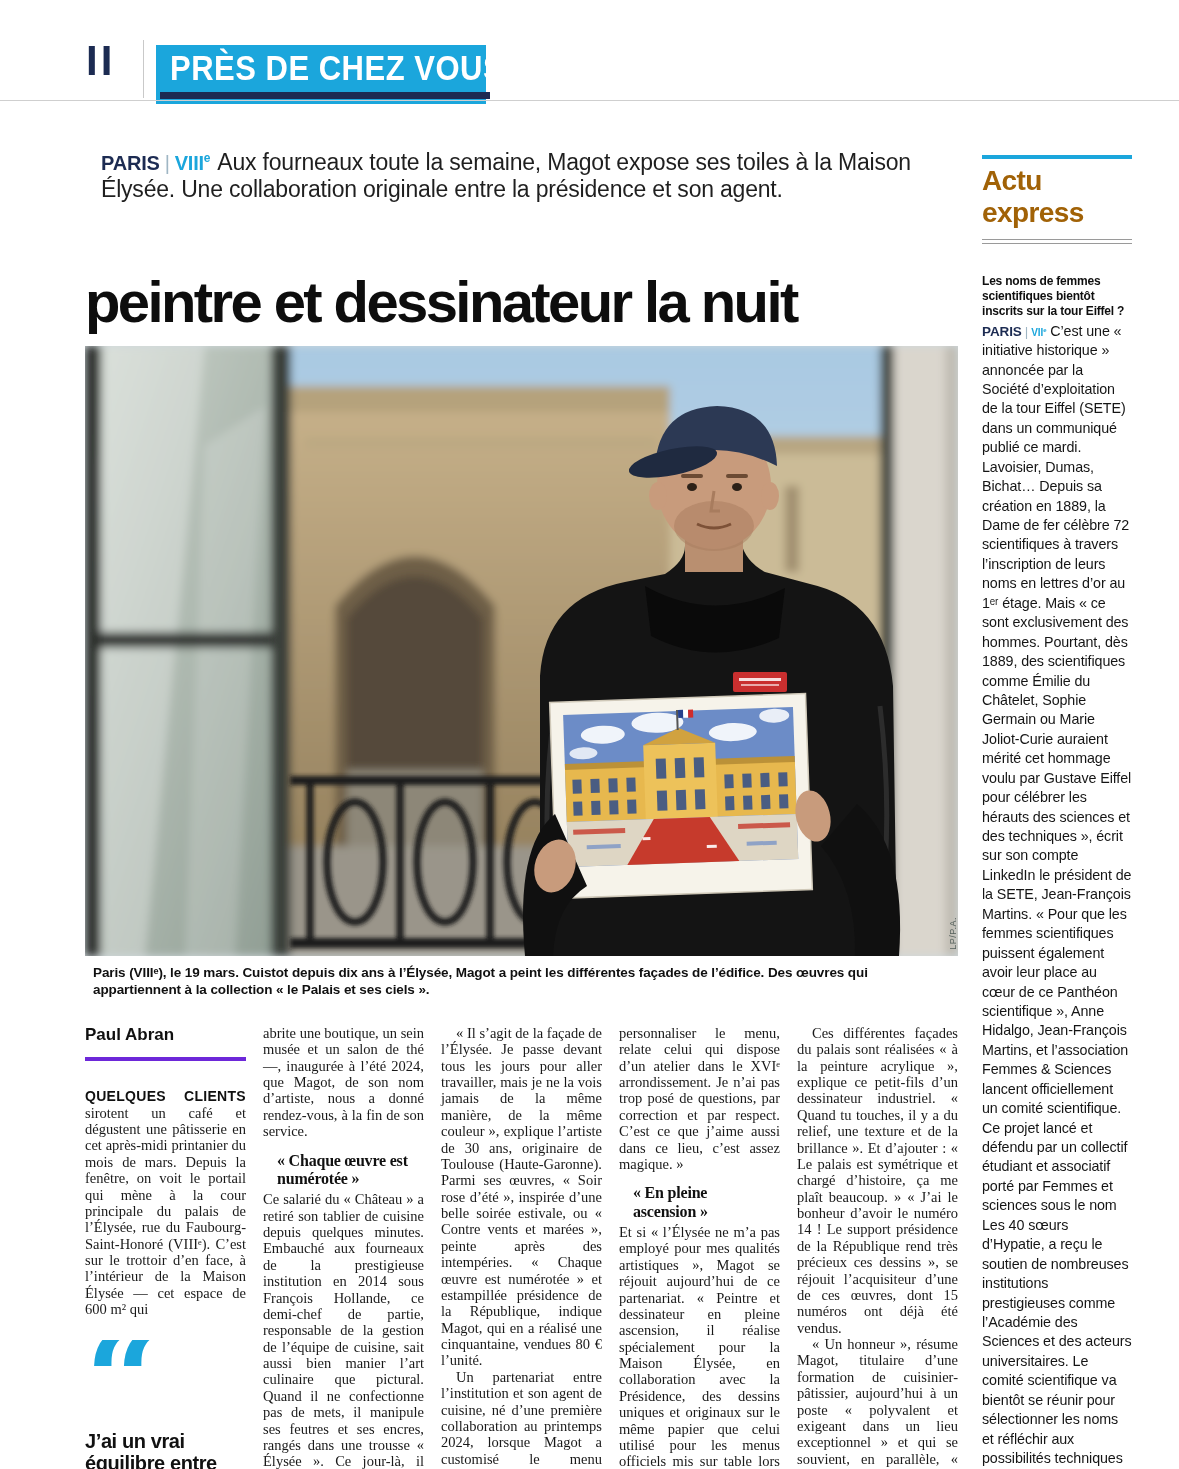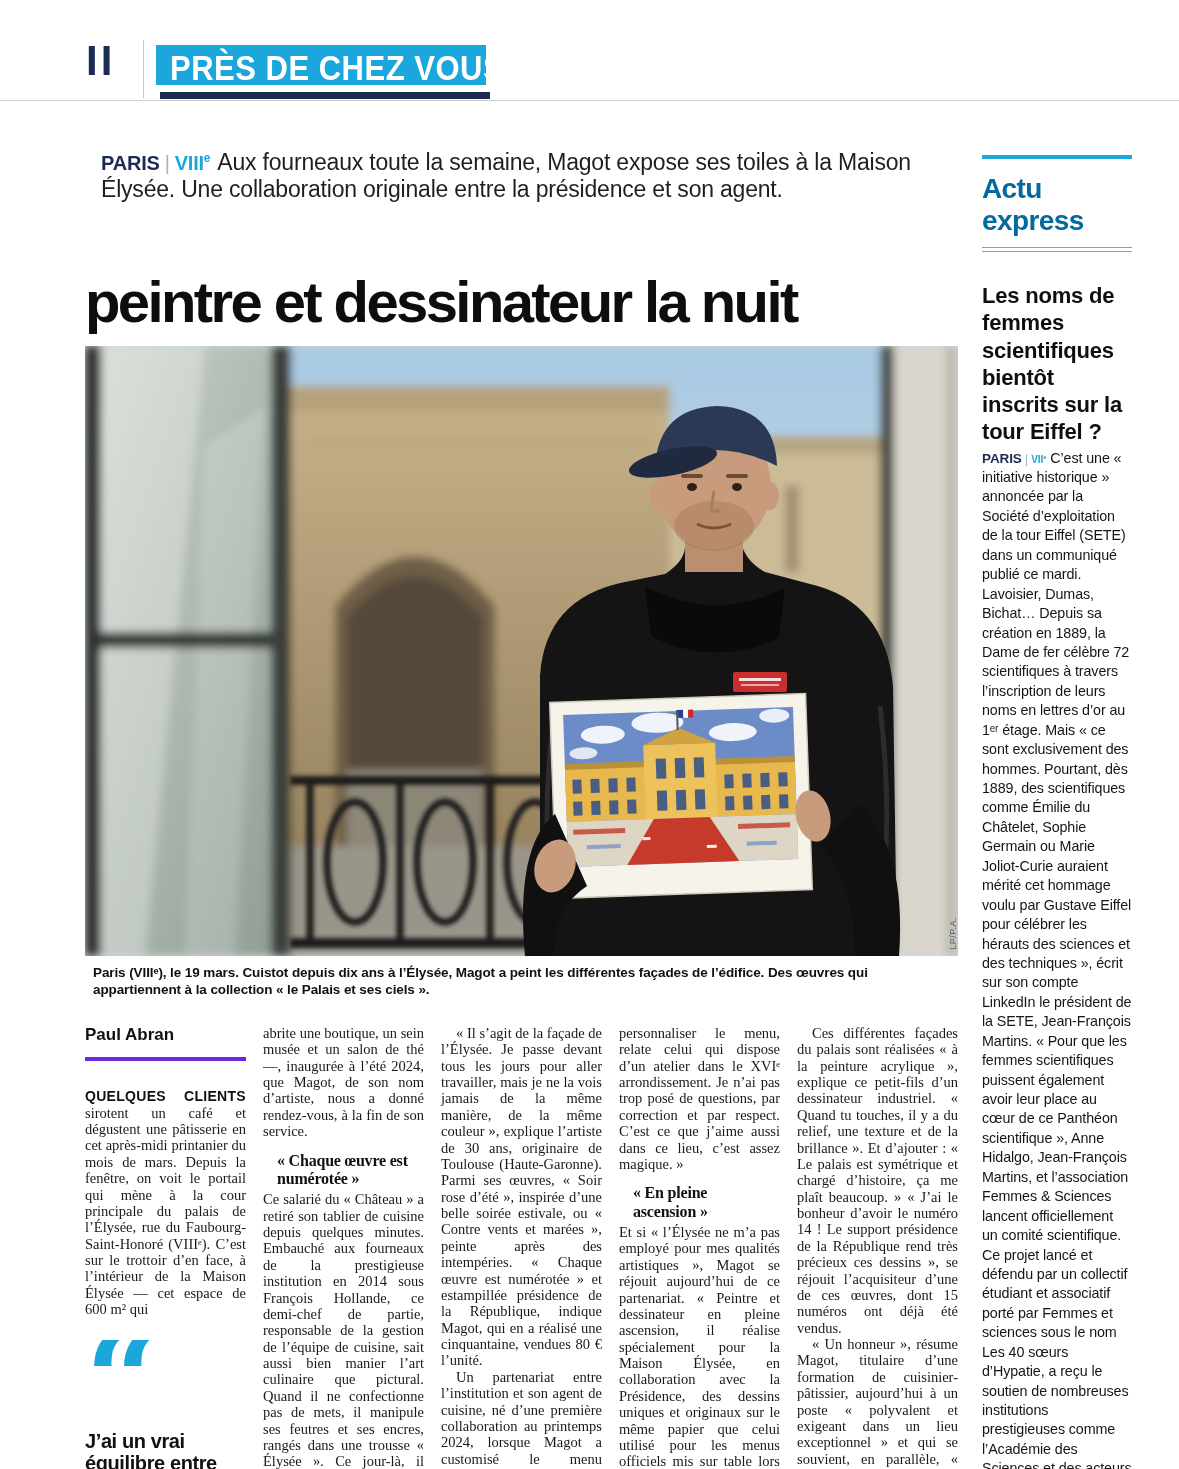--- a/index.html
+++ b/index.html
@@ -2,21 +2,21 @@
 <html lang="fr"><head>
 <meta charset="utf-8">
 <style>
   html,body{margin:0;padding:0;background:#ffffff;}
   body{width:1179px;height:1469px;position:relative;font-family:"Liberation Sans",sans-serif;color:#1a1a1a;overflow:hidden;}
   .page{position:absolute;inset:0;background:#fff;}
 
   
   .folio{position:absolute;left:86px;top:40px;font-size:42px;font-weight:bold;color:#1c2b52;letter-spacing:3px;line-height:1;}
   .folio-divider{position:absolute;left:143px;top:40px;width:1px;height:58px;background:#c9c9c9;}
-  .banner{position:absolute;left:156px;top:45px;width:330px;height:40px;background:#1ba6dc;}
+  .banner{position:absolute;left:156px;top:45px;width:330px;height:59px;background:#1ba6dc;}
   .banner-label{display:inline-block;color:#fff;font-weight:bold;font-size:31px;line-height:47px;padding-left:14px;letter-spacing:0.5px;transform:scaleY(1.12);transform-origin:left center;white-space:nowrap;}
   .banner-underline{position:absolute;left:160px;top:92px;width:330px;height:7px;background:#1c2b52;}
   .masthead-block{position:absolute;right:56px;top:44px;text-align:right;}
   .masthead{font-size:28px;font-weight:bold;letter-spacing:-1px;color:#141414;}
   .issue-date{font-size:15px;font-weight:bold;margin-top:3px;color:#141414;}
   .top-rule{position:absolute;top:100px;left:0;width:100%;border-top:1px solid #cfcfcf;}
 
   
   .content{position:absolute;top:101px;left:85px;right:47px;display:flex;gap:24px;}
   .article{flex:0 0 873px;width:873px;}
@@ -44,23 +44,23 @@
   .lead-prefix{font-family:"Liberation Sans",sans-serif;font-weight:bold;font-size:14px;letter-spacing:0.3px;color:#101010;}
   .subhead{font-size:16px;font-weight:bold;margin:12px 14px 3px;line-height:1.15;letter-spacing:-0.2px;color:#101010;font-family:Liberation Serif, serif;}
 
   
   .pullquote{margin-top:22px;}
   .qmark{font-family:"DejaVu Serif",serif;font-weight:bold;color:#1ba6dc;font-size:132px;line-height:0.62;height:84px;overflow:hidden;letter-spacing:-6px;}
   .qtext{margin-top:6px;font-size:20px;font-weight:bold;line-height:1.12;letter-spacing:-0.4px;color:#111;text-align:left;}
 
   
   .sidebar-topbar{height:4px;background:#1ba6dc;}
-  .sidebar-title{margin:14px 0 10px;font-size:28px;font-weight:bold;color:#0369a1;letter-spacing:-0.6px;}
+  .sidebar-title{margin:6px 0 10px;font-size:28px;font-weight:bold;color:#a16207;letter-spacing:-0.6px;}
   .double-rule{border-top:1px solid #9a9a9a;border-bottom:1px solid #9a9a9a;height:3px;margin-bottom:30px;}
-  .sidebar-item h3{font-size:22px;font-weight:bold;line-height:1.24;margin:0 0 3px;letter-spacing:-0.2px;color:#0f0f0f;}
+  .sidebar-item h3{font-size:12px;font-weight:bold;line-height:1.24;margin:0 0 3px;letter-spacing:-0.2px;color:#0f0f0f;}
   .sidebar-text{font-size:14.3px;line-height:1.36;margin:0;color:#151515;letter-spacing:-0.1px;}
   .sidebar-text .loc{color:#1c2b52;font-weight:bold;font-size:13.5px;}
   .sidebar-text .sep{color:#9fb6c4;margin:0 3px;font-size:13.5px;}
   .sidebar-text .district{color:#1ba6dc;font-weight:bold;font-size:10px;}
 </style>
 </head>
 <body>
 
 <div class="page">
 

